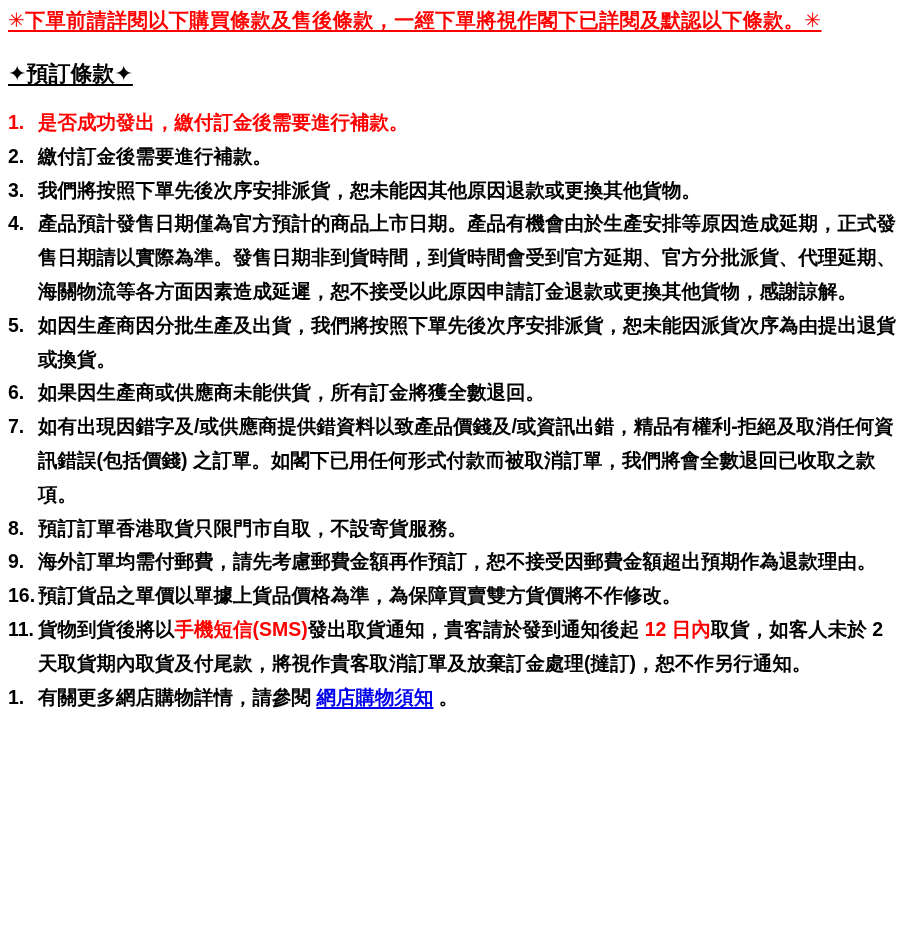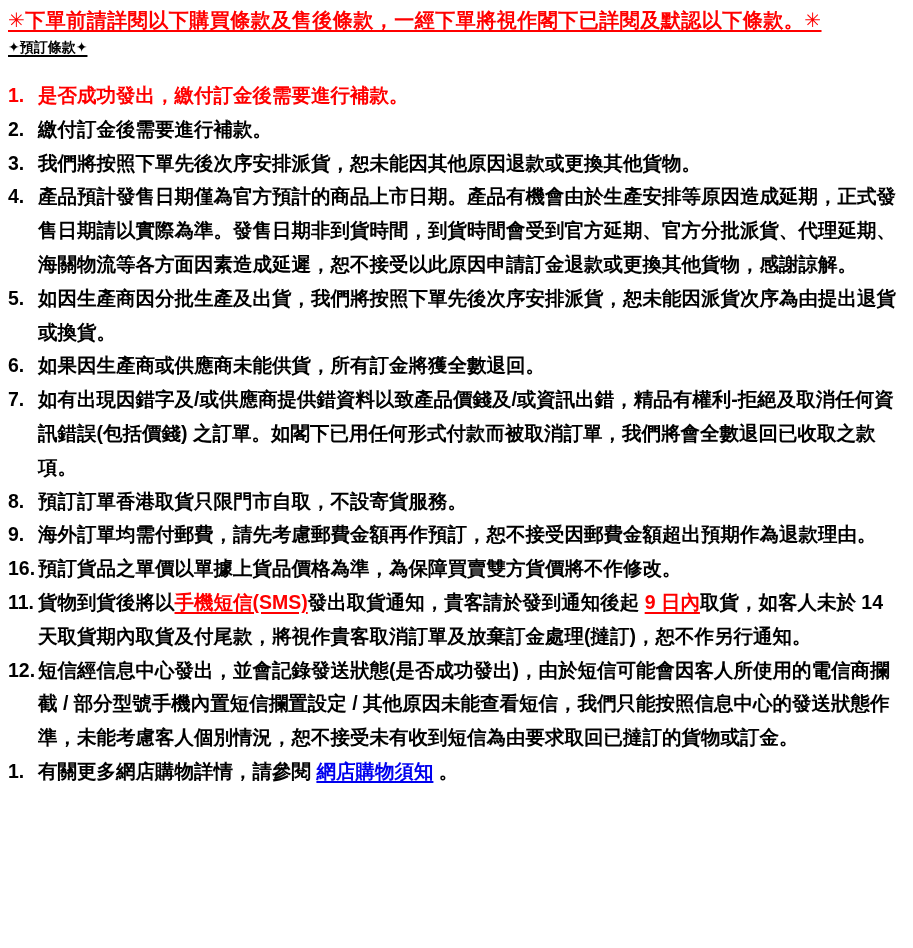--- a/index.html
+++ b/index.html
@@ -27,21 +27,22 @@
     color: var(--warning);
     font-size: 20px;
     line-height: 28px;
     text-decoration: underline;
     text-decoration-thickness: 2px;
     text-underline-offset: 3px;
     letter-spacing: 0.5px;
   }
   .section-title {
     display: inline-block;
-    font-size: 14px;
+    margin-top: 27px;
+    font-size: 22px;
     line-height: 26px;
     text-decoration: underline;
     text-decoration-thickness: 2px;
     text-underline-offset: 3px;
   }
   .terms {
     margin: 19px 0 0 0;
     padding: 0;
     list-style: none;
     font-size: 19.5px;
@@ -55,21 +56,20 @@
     flex: 0 0 auto;
     min-width: 30px;
     white-space: nowrap;
   }
   .term .body {
     flex: 1 1 auto;
   }
   .term.red { color: var(--warning); }
   .seg-red-underline {
     color: var(--warning);
-    text-decoration: underline;
     text-decoration-thickness: 2px;
     text-underline-offset: 3px;
   }
   .seg-link {
     color: var(--link);
     text-decoration: underline;
     text-decoration-thickness: 2px;
     text-underline-offset: 3px;
     cursor: pointer;
     text-align: center;
@@ -119,24 +119,20 @@
       <li class="term">
         <span class="num">9.</span>
         <span class="body"><span>海外訂單均需付郵費，請先考慮郵費金額再作預訂，恕不接受因郵費金額超出預期作為退款理由。</span></span>
       </li>
       <li class="term">
         <span class="num">16.</span>
         <span class="body"><span>預訂貨品之單價以單據上貨品價格為準，為保障買賣雙方貨價將不作修改。</span></span>
       </li>
       <li class="term">
         <span class="num">11.</span>
-        <span class="body"><span>貨物到貨後將以</span><span class="seg-red-underline">手機短信(SMS)</span><span>發出取貨通知，貴客請於發到通知後起 </span><span class="seg-red-underline">9 日內</span><span>取貨，如客人未於 14 天取貨期內取貨及付尾款，將視作貴客取消訂單及放棄訂金處理(撻訂)，恕不作另行通知。</span></span>
-      </li>
-      <li class="term">
-        <span class="num">12.</span>
-        <span class="body"><span>短信經信息中心發出，並會記錄發送狀態(是否成功發出)，由於短信可能會因客人所使用的電信商攔截 / 部分型號手機內置短信攔置設定 / 其他原因未能查看短信，我們只能按照信息中心的發送狀態作準，未能考慮客人個別情況，恕不接受未有收到短信為由要求取回已撻訂的貨物或訂金。</span></span>
+        <span class="body"><span>貨物到貨後將以</span><span class="seg-red-underline">手機短信(SMS)</span><span>發出取貨通知，貴客請於發到通知後起 </span><span class="seg-red-underline">12 日內</span><span>取貨，如客人未於 2 天取貨期內取貨及付尾款，將視作貴客取消訂單及放棄訂金處理(撻訂)，恕不作另行通知。</span></span>
       </li>
       <li class="term">
         <span class="num">1.</span>
         <span class="body"><span>有關更多網店購物詳情，請參閱 </span><a class="seg-link">網店購物須知</a><span> 。</span></span>
       </li>
     </ol>
 </div>
 
 </body></html>

